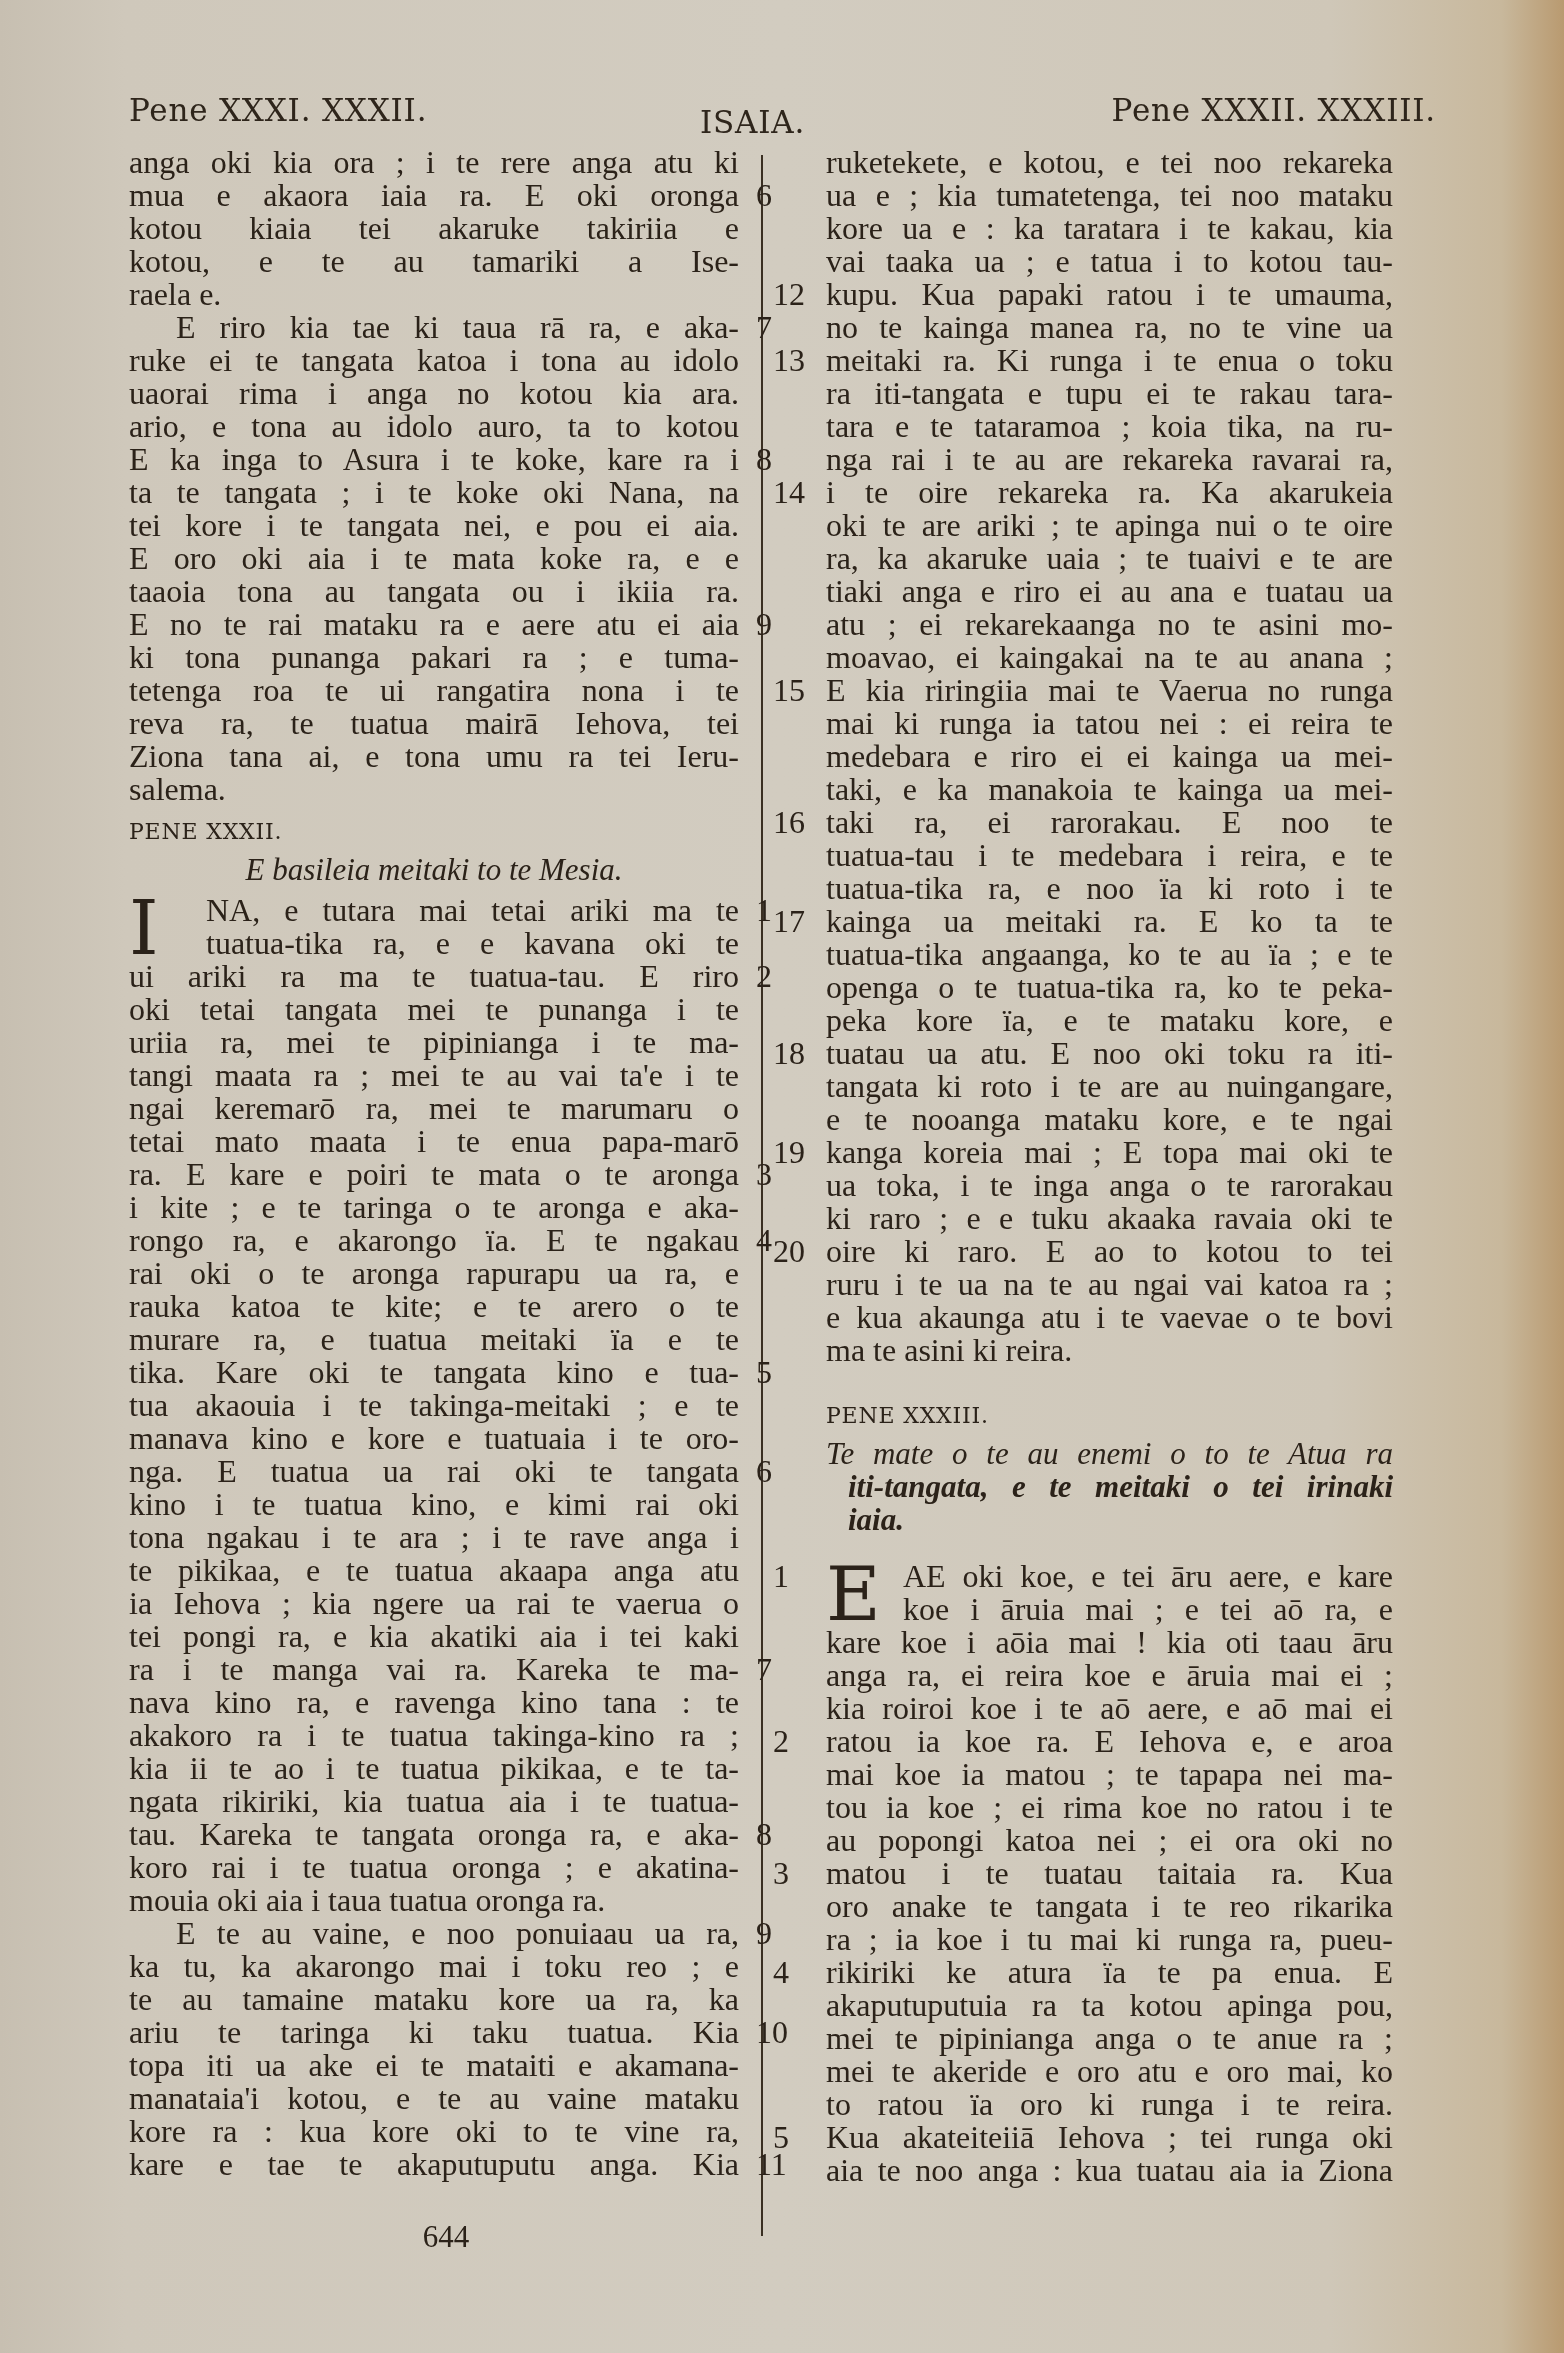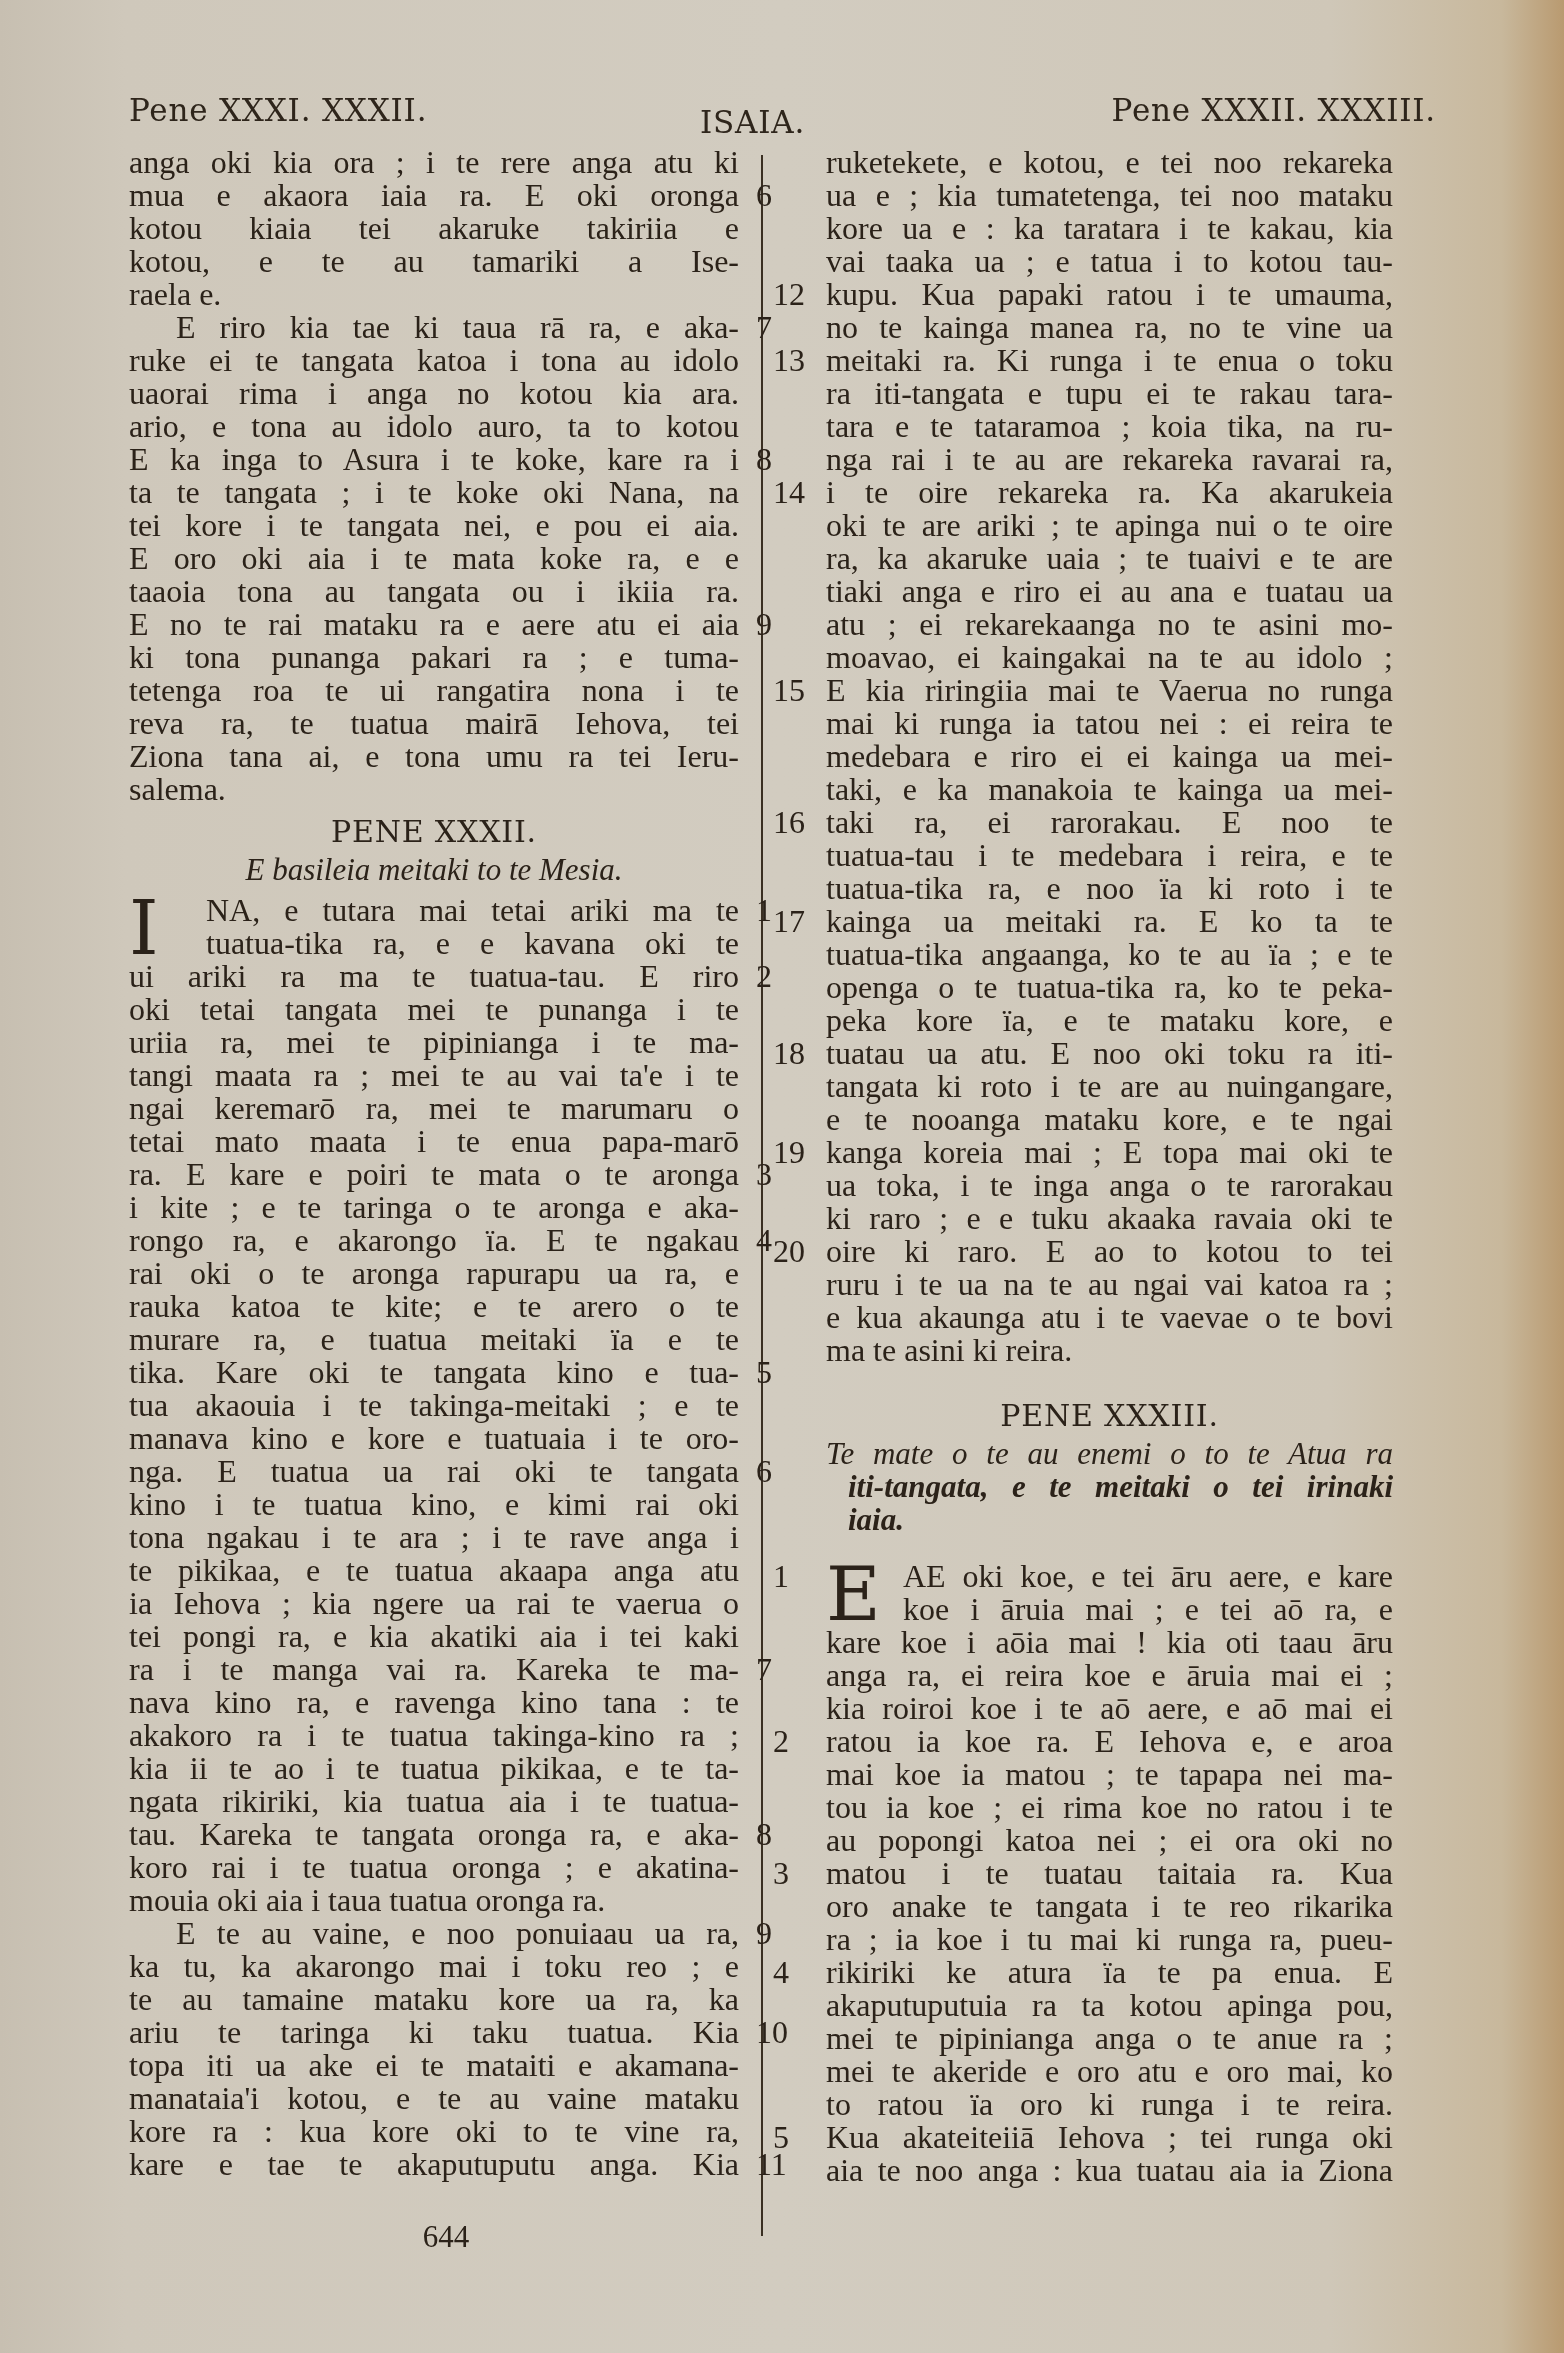--- a/index.html
+++ b/index.html
@@ -33,21 +33,21 @@
   .col-right { left: 826px; width: 567px; }
 
   .line { position: relative; height: 33px; white-space: nowrap; text-align: justify; text-align-last: justify; }
   .line.last { text-align-last: left; }
   .line.indent { padding-left: 47px; }
   .line.hang { padding-left: 77px; }
   .vnum-r { position: absolute; right: -72px; top: 0; width: 55px; text-align: right; }
   .vnum-l { position: absolute; left: -53px; top: 0; width: 44px; text-align: right; }
 
   .chapter-heading {
-    text-align: center; font-family: "DejaVu Serif", serif; font-size: 30px;
+    font-family: "DejaVu Serif", serif; font-size: 22px;
     letter-spacing: 0.8px; height: 42px; line-height: 42px; margin-top: 4.7px;
   }
   .chapter-summary {
     font-style: italic; font-size: 31px; line-height: 33px;
   }
   .summary-center { text-align: center; height: 41px; }
   .summary-block { padding-left: 0; margin-bottom: 23.5px; }
   .summary-block .line.hang-s { padding-left: 22px; font-weight: bold; }
 
   .dropcap-wrap { position: relative; }
@@ -153,21 +153,21 @@
       <div class="line"><span>no  te  kainga  manea  ra,  no  te  vine  ua</span></div>
       <div class="line"><span>meitaki ra.    Ki runga i te enua o toku</span><span class="vnum-l">13</span></div>
       <div class="line"><span>ra  iti-tangata  e  tupu ei te rakau tara-</span></div>
       <div class="line"><span>tara  e  te  tataramoa ;  koia tika, na ru-</span></div>
       <div class="line"><span>nga  rai i te au are rekareka ravarai ra,</span></div>
       <div class="line"><span>i  te  oire  rekareka  ra.    Ka  akarukeia</span><span class="vnum-l">14</span></div>
       <div class="line"><span>oki te are ariki ;  te apinga nui o te oire</span></div>
       <div class="line"><span>ra, ka akaruke uaia ;  te tuaivi e te are</span></div>
       <div class="line"><span>tiaki  anga e riro ei au ana e  tuatau ua</span></div>
       <div class="line"><span>atu ;  ei rekarekaanga  no  te  asini  mo-</span></div>
-      <div class="line"><span>moavao,  ei kaingakai  na  te  au idolo ;</span></div>
+      <div class="line"><span>moavao,  ei kaingakai  na  te  au anana ;</span></div>
       <div class="line"><span>E kia riringiia mai te Vaerua no runga</span><span class="vnum-l">15</span></div>
       <div class="line"><span>mai  ki runga  ia  tatou  nei :  ei reira te</span></div>
       <div class="line"><span>medebara  e  riro  ei  ei  kainga ua mei-</span></div>
       <div class="line"><span>taki,  e  ka  manakoia  te  kainga  ua  mei-</span></div>
       <div class="line"><span>taki   ra,   ei   rarorakau.      E   noo   te</span><span class="vnum-l">16</span></div>
       <div class="line"><span>tuatua-tau  i te  medebara  i  reira,  e  te</span></div>
       <div class="line"><span>tuatua-tika  ra,  e  noo  ïa  ki  roto  i  te</span></div>
       <div class="line"><span>kainga   ua   meitaki   ra.    E   ko   ta   te</span><span class="vnum-l">17</span></div>
       <div class="line"><span>tuatua-tika angaanga, ko te au ïa ;  e te</span></div>
       <div class="line"><span>openga o te tuatua-tika ra, ko te peka-</span></div>

